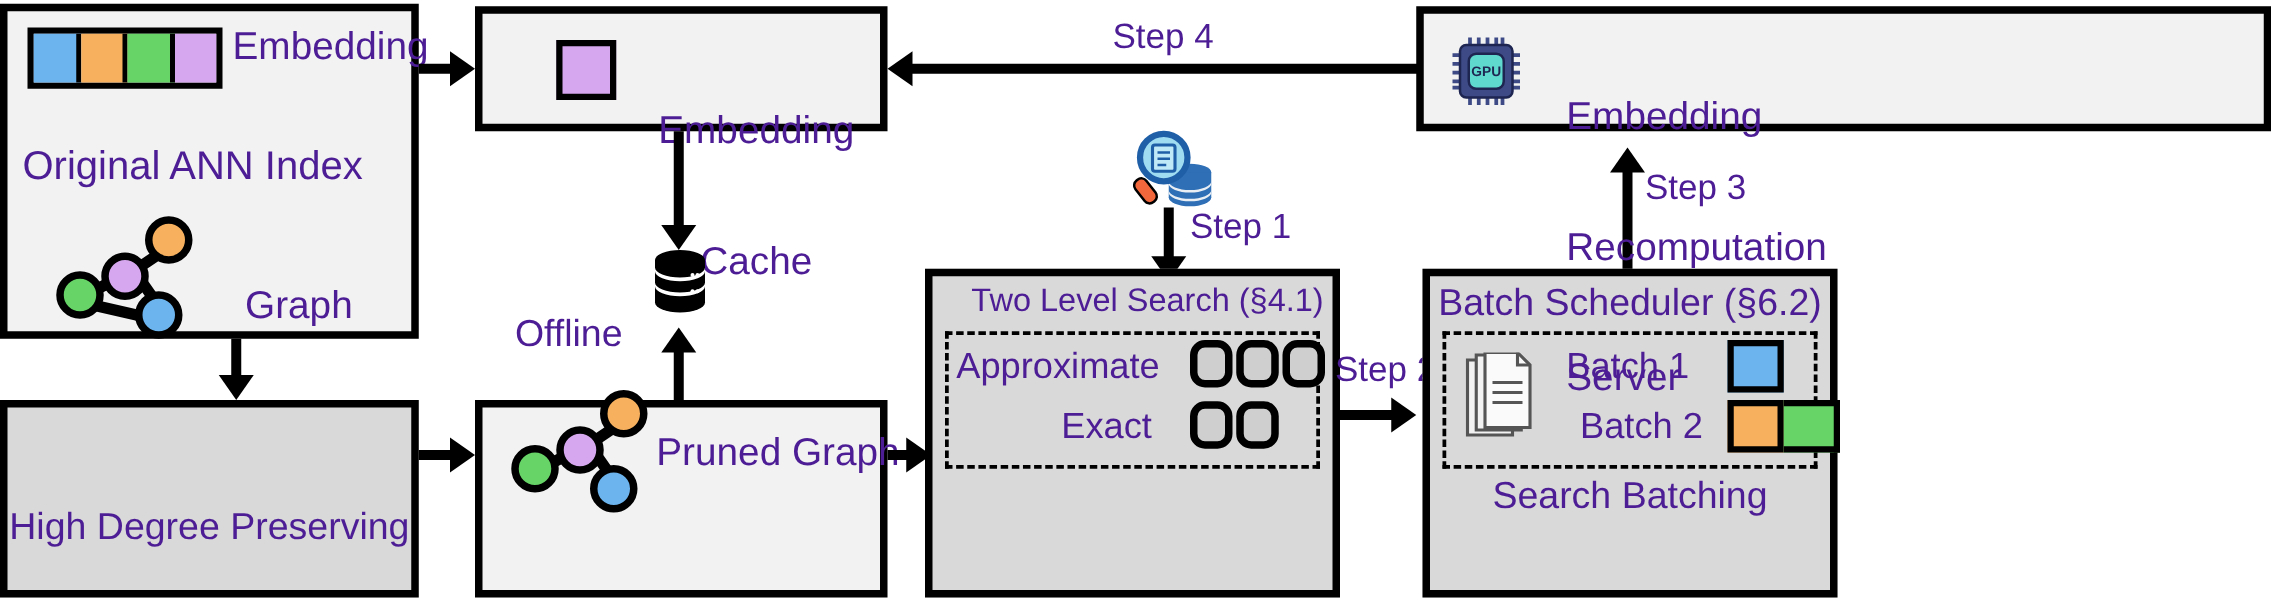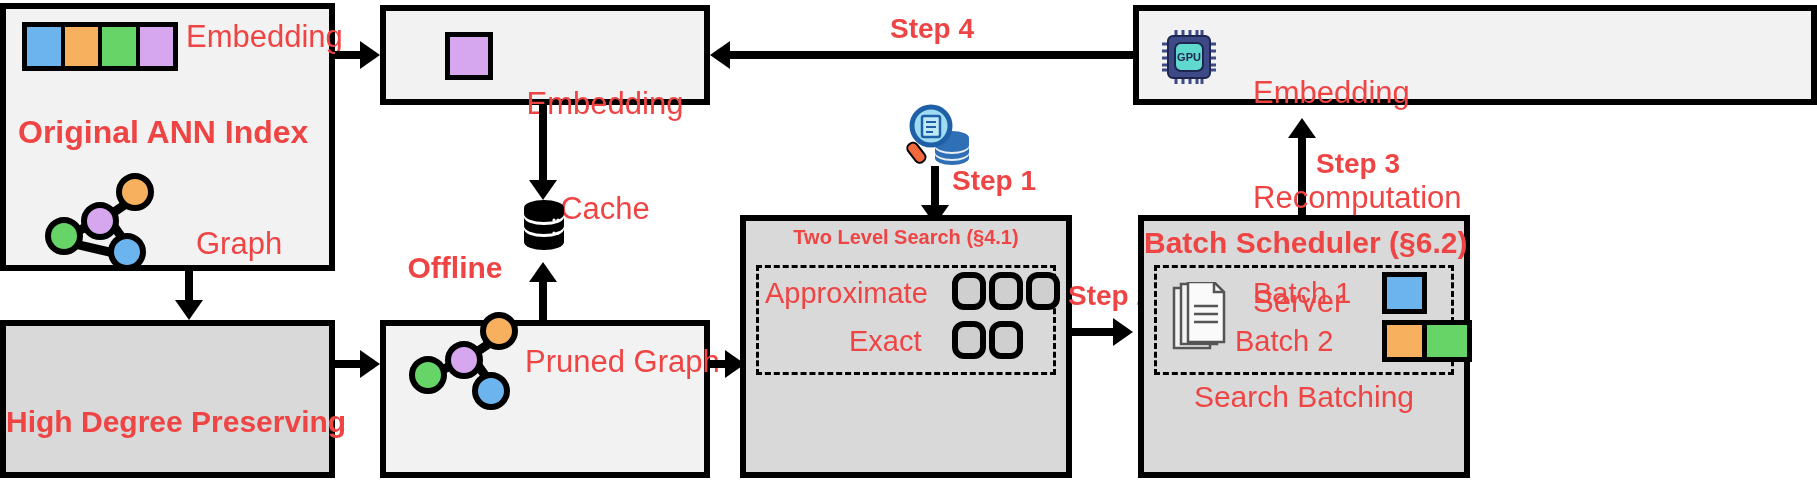--- a/index.html
+++ b/index.html
@@ -1,21 +1,21 @@
 <!DOCTYPE html>
 <html><head>
 <meta charset="utf-8">
 <style>
   html,body{margin:0;padding:0;background:#fff;}
   body{font-family:"Liberation Sans",sans-serif;}
   #stage{position:relative;width:1817px;height:481px;background:#fff;overflow:hidden;}
   .box{position:absolute;box-sizing:border-box;border:6px solid #000;background:#f2f2f2;}
   .box.gray{background:#d9d9d9;}
-  .lbl{position:absolute;color:#ef4444;white-space:pre;line-height:1.12;}
-  .bold{font-weight:bold;}
+  .lbl{position:absolute;color:#4c1d95;white-space:pre;line-height:1.12;}
+  .bold{font-weight:normal;}
   .ctr{text-align:center;}
   .dashed{position:absolute;box-sizing:border-box;border:3px dashed #000;background:transparent;}
   .sq{box-sizing:border-box;border:5px solid #000;}
   .arrow{position:absolute;background:#000;}
   .ahead{position:absolute;width:0;height:0;}
   .ah-right{border-top:14px solid transparent;border-bottom:14px solid transparent;border-left:20px solid #000;}
   .ah-left{border-top:14px solid transparent;border-bottom:14px solid transparent;border-right:20px solid #000;}
   .ah-down{border-left:14px solid transparent;border-right:14px solid transparent;border-top:20px solid #000;}
   .ah-up{border-left:14px solid transparent;border-right:14px solid transparent;border-bottom:20px solid #000;}
   .node{position:absolute;border-radius:50%;border:6px solid #000;box-sizing:border-box;}
@@ -129,21 +129,21 @@
       <rect x="22" y="12" width="18" height="21" rx="2" fill="#bfe9f7" stroke="#1f5fa8" stroke-width="2.5"></rect>
       <path d="M26 18 h10 M26 23 h10 M26 28 h7" stroke="#1f5fa8" stroke-width="2" fill="none"></path>
     </svg>
   </div>
 
   <div class="arrow" style="left:931px;top:166px;width:8px;height:42px;"></div>
   <div class="ahead ah-down" style="left:921px;top:205px;"></div>
   <div class="lbl bold" style="left:952px;top:165px;font-size:28px;">Step 1</div>
 
   <div class="box gray" style="left:740px;top:215px;width:332px;height:263px;"></div>
-  <div class="lbl bold ctr" style="left:746px;top:226px;width:320px;font-size:20px;">Two Level Search (§4.1)</div>
+  <div class="lbl bold ctr" style="left:746px;top:226px;width:320px;font-size:26px;padding-left:12px;">Two Level Search (§4.1)</div>
   <div class="dashed" style="left:756px;top:265px;width:300px;height:110px;"></div>
 
   <div class="lbl" style="left:765px;top:277px;font-size:29px;">Approximate</div>
   <div style="position:absolute;left:952px;top:272px;display:flex;gap:3px;">
     <div class="slot" style="width:34px;height:38px;"></div>
     <div class="slot" style="width:34px;height:38px;"></div>
     <div class="slot" style="width:34px;height:38px;"></div>
   </div>
 
   <div class="lbl" style="left:849px;top:325px;font-size:29px;">Exact</div>
@@ -167,30 +167,30 @@
       <path d="M46 0 v10 h10" fill="none" stroke="#555" stroke-width="2.5"></path>
       <path d="M26 24 h24 M26 32 h24 M26 40 h24" stroke="#555" stroke-width="2.5" fill="none"></path>
     </svg>
   </div>
 
   <div class="lbl" style="left:1253px;top:277px;font-size:29px;">Batch 1</div>
   <div style="position:absolute;left:1382px;top:272px;display:flex;">
     <div class="sq" style="width:45px;height:42px;background:#6cb4ee;"></div>
   </div>
 
-  <div class="lbl" style="left:1235px;top:325px;font-size:29px;">Batch 2</div>
+  <div class="lbl" style="left:1264px;top:325px;font-size:29px;">Batch 2</div>
   <div style="position:absolute;left:1382px;top:320px;display:flex;">
     <div class="sq" style="width:45px;height:42px;background:#f6b05e;"></div>
     <div class="sq" style="width:45px;height:42px;background:#66d466;border-left:none;"></div>
   </div>
   <div class="lbl ctr" style="left:1144px;top:380px;width:320px;font-size:30px;">Search Batching</div>
 
   <div class="arrow" style="left:1298px;top:135px;width:8px;height:80px;"></div>
   <div class="ahead ah-up" style="left:1288px;top:118px;"></div>
-  <div class="lbl bold" style="left:1316px;top:148px;font-size:28px;">Step 3</div>
+  <div class="lbl bold" style="left:1316px;top:134px;font-size:28px;">Step 3</div>
 
   <div class="box" style="left:1133px;top:5px;width:684px;height:100px;"></div>
   <div style="position:absolute;left:1160px;top:28px;width:58px;height:58px;">
     <svg width="58" height="58" viewBox="0 0 58 58">
       <g stroke="#3d4a85" stroke-width="3">
         <path d="M16 2 v8 M23 2 v8 M30 2 v8 M37 2 v8 M42 2 v8"></path>
         <path d="M16 48 v8 M23 48 v8 M30 48 v8 M37 48 v8 M42 48 v8"></path>
         <path d="M2 16 h8 M2 23 h8 M2 30 h8 M2 37 h8 M2 42 h8"></path>
         <path d="M48 16 h8 M48 23 h8 M48 30 h8 M48 37 h8 M48 42 h8"></path>
       </g>

